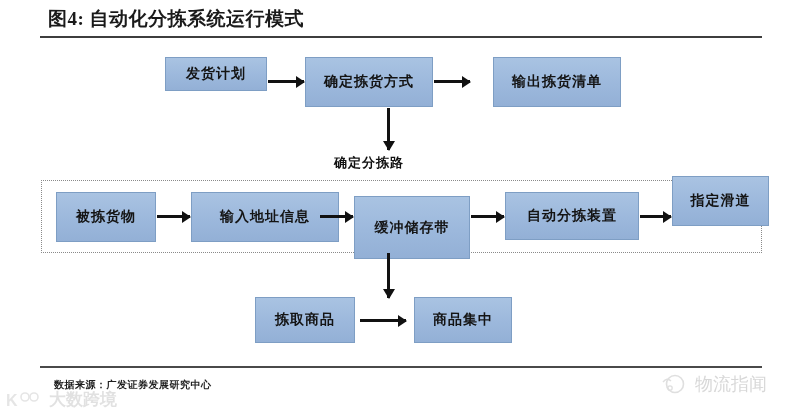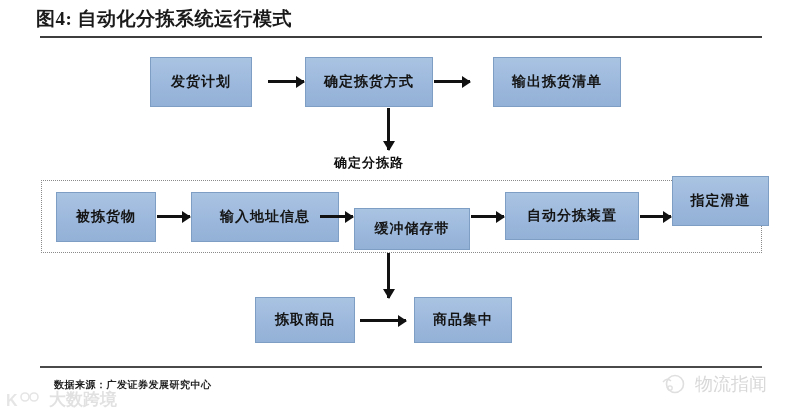--- a/index.html
+++ b/index.html
@@ -14,21 +14,21 @@
     position: relative;
     width: 801px;
     height: 416px;
     background: #ffffff;
     overflow: hidden;
   }
 
   
   .fig-title {
     position: absolute;
-    left: 36px;
+    left: 48px;
     top: 6px;
     font-size: 19px;
     font-weight: bold;
     letter-spacing: 0.5px;
     color: #1a1a1a;
     white-space: nowrap;
     text-align: center;
   }
   .title-rule {
     position: absolute;
@@ -168,21 +168,21 @@
   }
 </style>
 </head>
 <body>
 
 <div id="page">
 
   <div class="fig-title">图4:  自动化分拣系统运行模式</div>
   <div class="title-rule"></div>
 
-  <div class="node" style="left:150px; top:57px; width:102px; height:50px;">发货计划</div>
+  <div class="node" style="left:165px; top:57px; width:102px; height:34px;">发货计划</div>
 
   <div class="arrow-h" style="left:268px; top:80px; width:36px;"></div>
 
   <div class="node" style="left:305px; top:57px; width:128px; height:50px;">确定拣货方式</div>
 
   <div class="arrow-h" style="left:434px; top:80px; width:36px;"></div>
 
   <div class="node" style="left:493px; top:57px; width:128px; height:50px;">输出拣货清单</div>
 
   <div class="arrow-v" style="left:387px; top:108px; height:42px;"></div>
@@ -192,21 +192,21 @@
   <div class="dotted-group" style="left:41px; top:180px; width:721px; height:73px;"></div>
 
   <div class="node" style="left:56px; top:192px; width:100px; height:50px;">被拣货物</div>
 
   <div class="arrow-h" style="left:157px; top:215px; width:33px;"></div>
 
   <div class="node" style="left:191px; top:192px; width:148px; height:50px;">输入地址信息</div>
 
   <div class="arrow-h" style="left:320px; top:215px; width:33px;"></div>
 
-  <div class="node" style="left:354px; top:208px; width:116px; height:42px;">缓冲储存带</div>
+  <div class="node" style="left:354px; top:196px; width:116px; height:63px;">缓冲储存带</div>
 
   <div class="arrow-h" style="left:471px; top:215px; width:33px;"></div>
 
   <div class="node" style="left:505px; top:192px; width:134px; height:48px;">自动分拣装置</div>
 
   <div class="arrow-h" style="left:640px; top:215px; width:31px;"></div>
 
   <div class="node" style="left:672px; top:176px; width:97px; height:50px;">指定滑道</div>
 
   <div class="arrow-v" style="left:387px; top:253px; height:45px;"></div>

